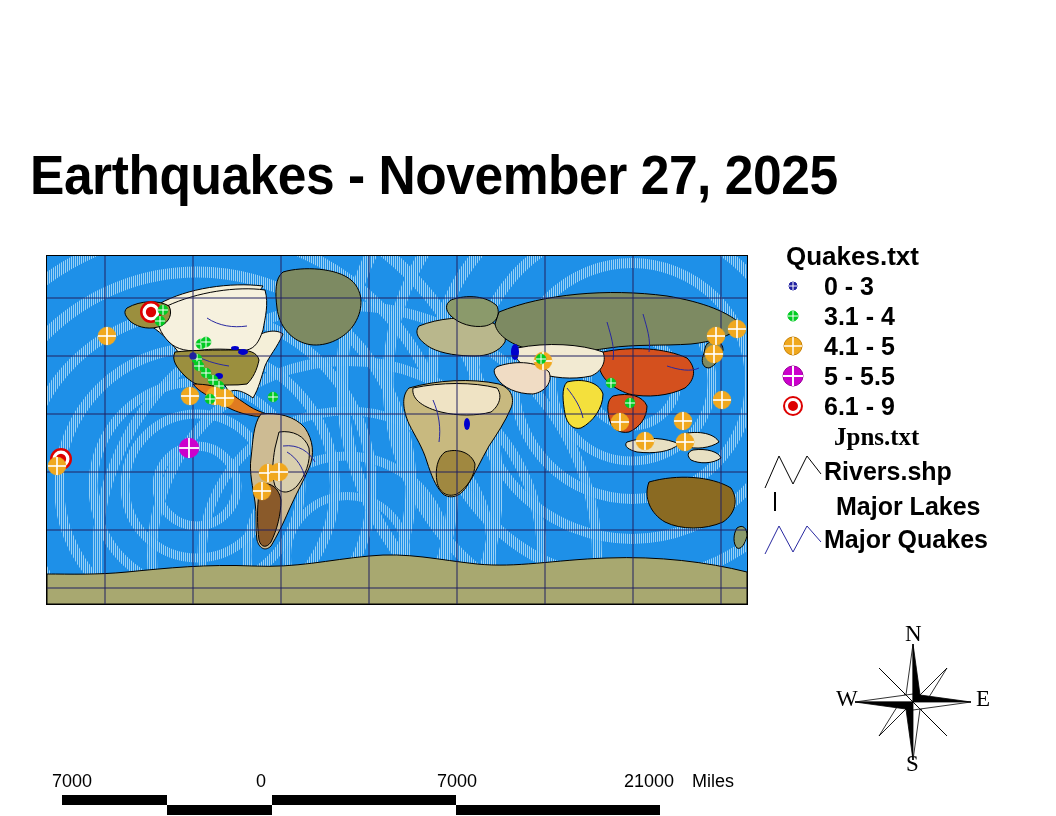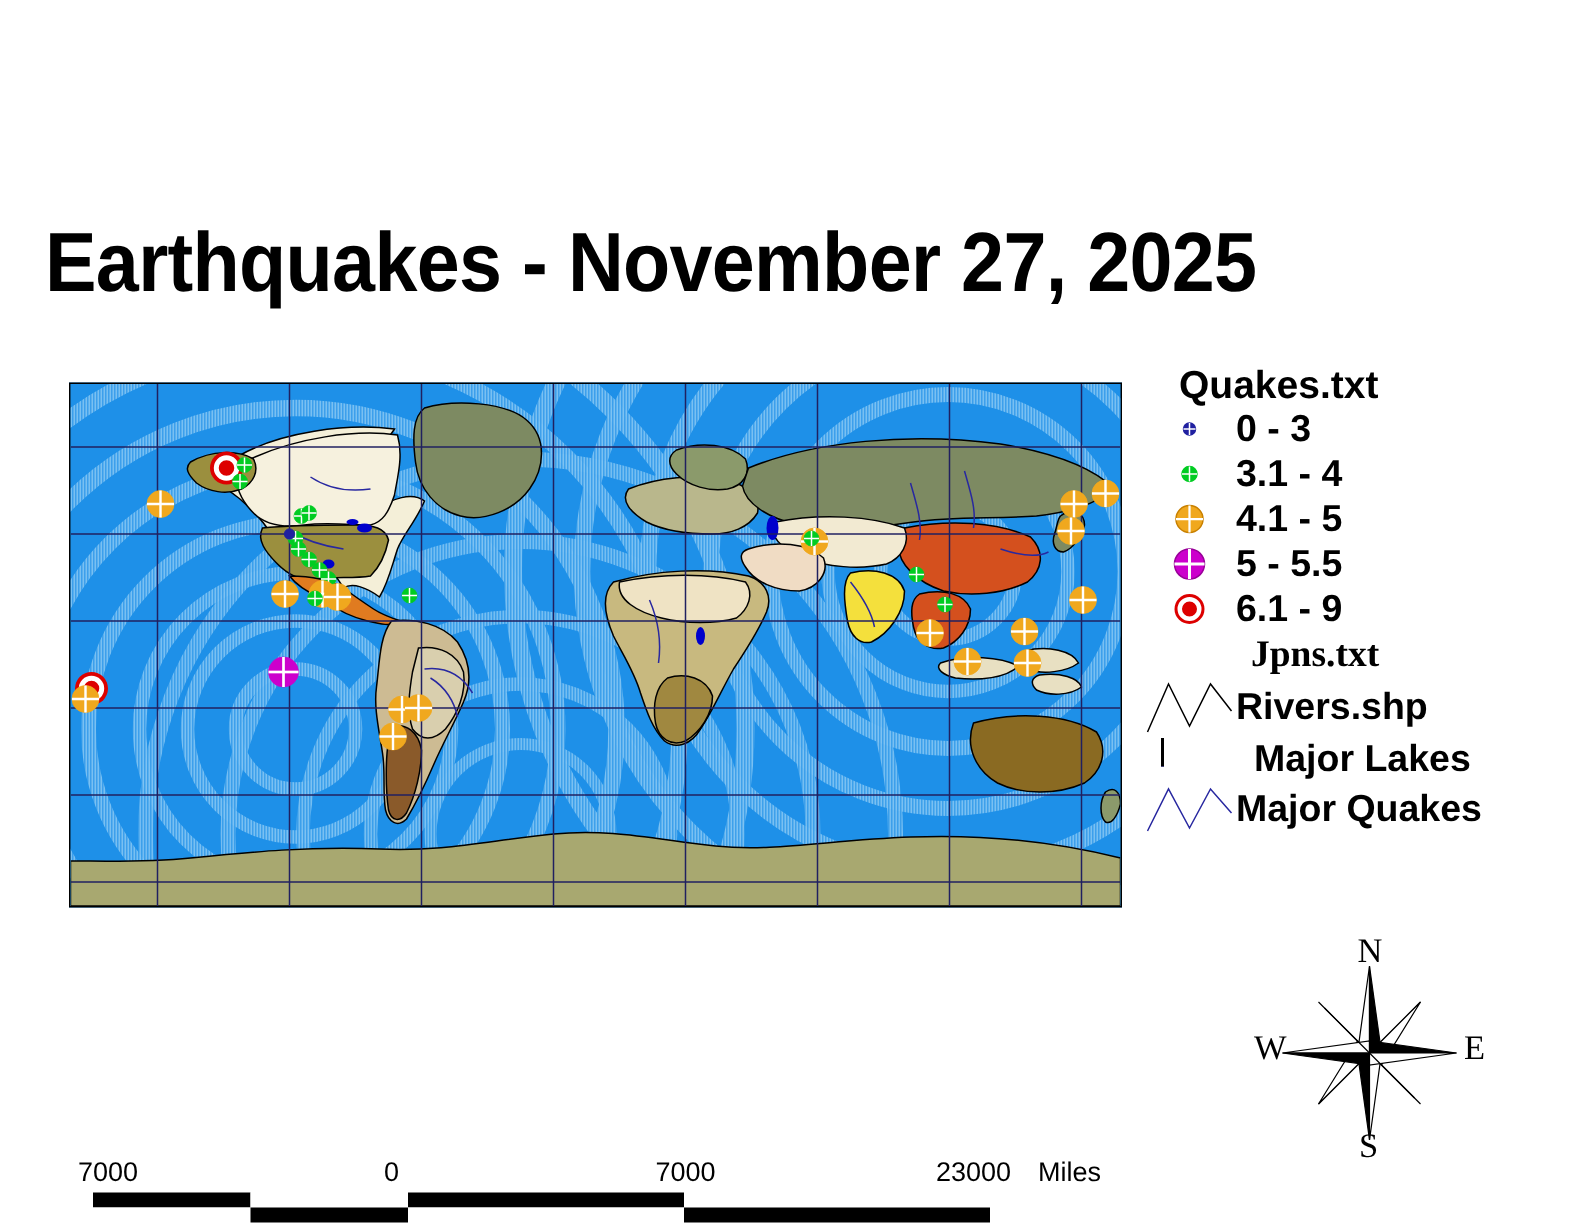--- a/index.html
+++ b/index.html
@@ -641,21 +641,21 @@
       </g>
     </g>
   </svg>
 </div>
 
 <div id="scalebar">
   <div id="scale-labels">
     <span class="scale-label" style="left:0px;">7000</span>
     <span class="scale-label" style="left:204px;">0</span>
     <span class="scale-label" style="left:385px;">7000</span>
-    <span class="scale-label" style="left:572px;">23000</span>
+    <span class="scale-label" style="left:572px;">21000</span>
     <span class="scale-label" style="left:640px;">Miles</span>
   </div>
 
   <div id="scale-bars">
     <div class="scale-row">
       <span class="scale-seg seg-black" style="left:0px;   width:105px;"></span>
       <span class="scale-seg seg-white" style="left:105px; width:105px;"></span>
       <span class="scale-seg seg-black" style="left:210px; width:184px;"></span>
       <span class="scale-seg seg-white" style="left:394px; width:204px;"></span>
     </div>

